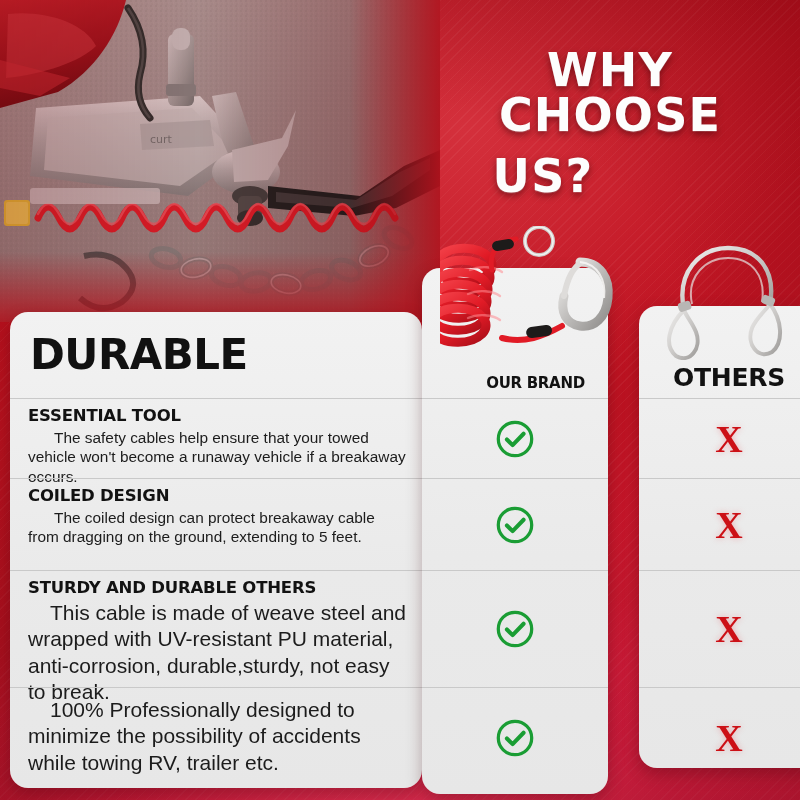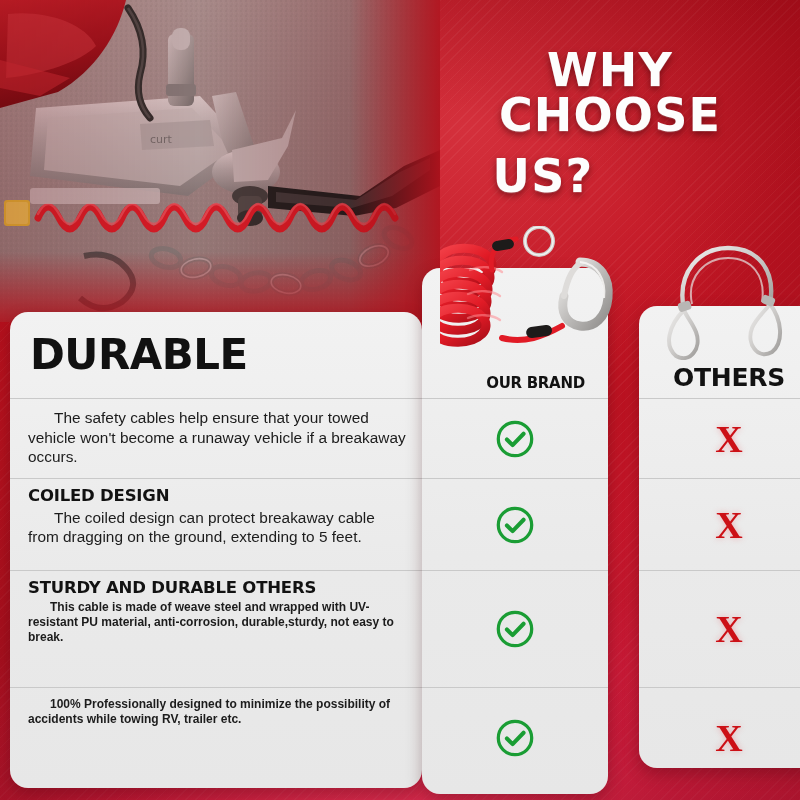--- a/index.html
+++ b/index.html
@@ -147,21 +147,21 @@
     letter-spacing: -0.2px;
     line-height: 1.2;
   }
   .feat-desc {
     font-size: 15.4px;
     color: #1c1c1c;
     line-height: 1.27;
     text-indent: 26px;
     margin-top: 2px;
   }
-  .feat-desc.big { font-size: 12px; line-height: 1.26; text-indent: 22px; font-weight: bold; }
+  .feat-desc.big { font-size: 21px; line-height: 1.26; text-indent: 22px; }
 
   .row-mark {
     display: flex;
     align-items: center;
     justify-content: center;
   }
 
   
   .check-ico { width: 42px; height: 42px; display: block; }
   .x-mark {
@@ -292,20 +292,21 @@
     <span class="title-line l2">US?</span>
   </div>
 
   <div class="card features-card">
     <div class="features-head">
       <span class="features-title">DURABLE</span>
     </div>
 
     <div class="row" style="height:80px">
       <div class="row-txt">
+        <div class="feat-name">ESSENTIAL TOOL</div>
         <div class="feat-desc">The safety cables help ensure that your towed vehicle won't become a runaway vehicle if a breakaway occurs.</div>
       </div>
     </div>
 
     <div class="row" style="height:92px">
       <div class="row-txt">
         <div class="feat-name">COILED DESIGN</div>
         <div class="feat-desc">The coiled design can protect breakaway cable from dragging on the ground, extending to 5 feet.</div>
       </div>
     </div>

